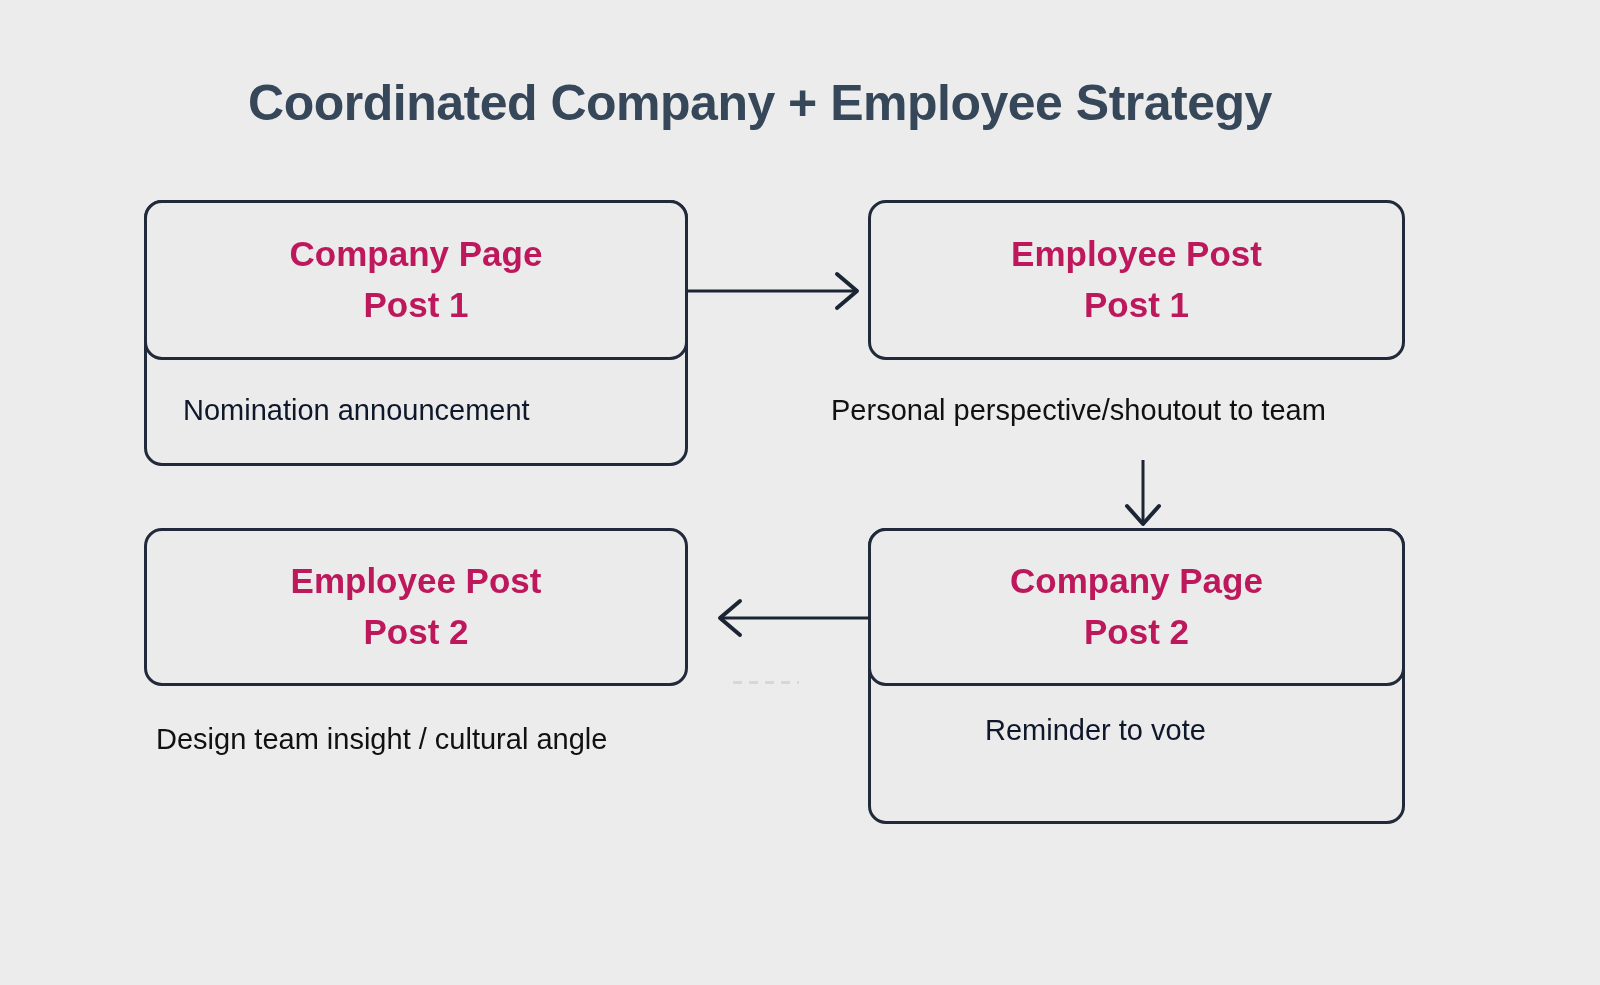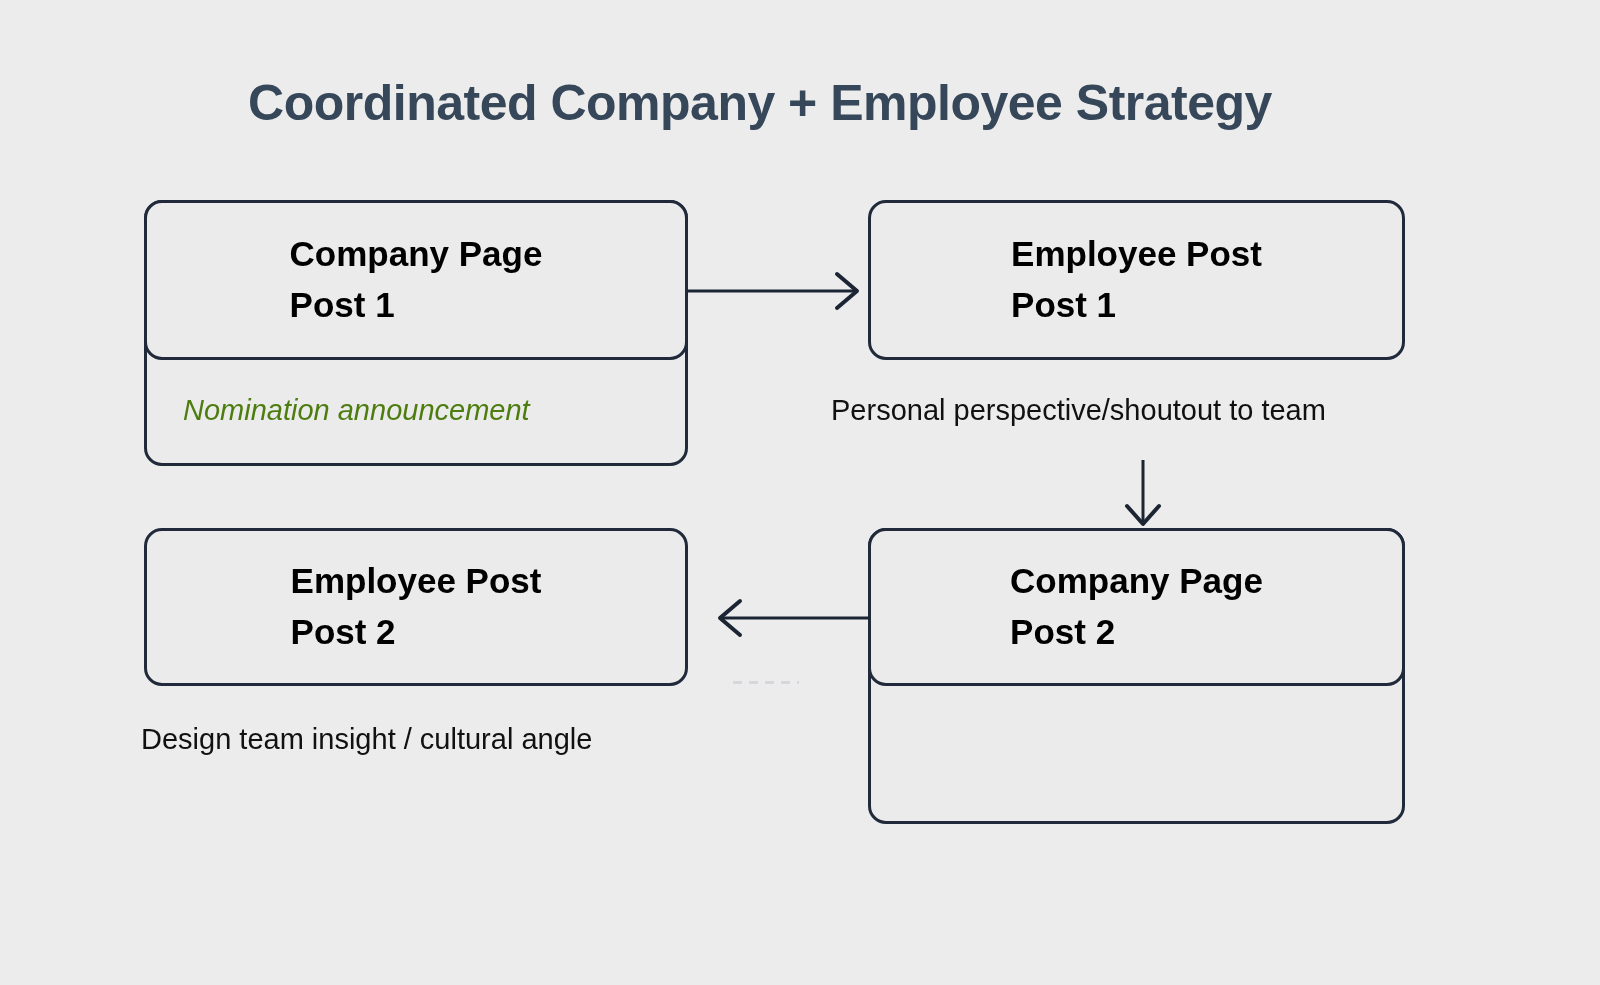--- a/index.html
+++ b/index.html
@@ -46,33 +46,33 @@
   }
   .node-header {
     position: absolute;
     box-sizing: border-box;
     background: #ebebeb;
     border: 3px solid #202a3a;
     border-radius: 18px;
     display: flex;
     align-items: center;
     justify-content: center;
-    color: #000000;
+    text-align: center;
+    color: #be185d;
     font-size: 35px;
     font-weight: bold;
     line-height: 1.45;
   }
   .node-body-text {
     position: absolute;
     box-sizing: border-box;
-    color: #4d7c0f;
+    color: #0f172a;
     font-size: 29px;
     line-height: 1.2;
     white-space: nowrap;
-    font-style: italic;
   }
 
   
   .caption {
     position: absolute;
     color: #111111;
     font-size: 29px;
     line-height: 1.2;
     white-space: nowrap;
     text-align: center;
@@ -138,31 +138,32 @@
 
   <div class="caption" style="left:831px; top:393px;">Personal perspective/shoutout to team</div>
 
   <div class="node-header" style="left:144px; top:528px; width:544px; height:158px;">
     <span>
       <span>Employee Post</span><br>
       <span>Post 2</span>
     </span>
   </div>
 
-  <div class="caption" style="left:141px; top:722px;">Design team insight / cultural angle</div>
+  <div class="caption" style="left:156px; top:722px;">Design team insight / cultural angle</div>
 
   <div class="node-outer" style="left:868px; top:528px; width:537px; height:296px;"></div>
 
   <div class="node-header" style="left:868px; top:528px; width:537px; height:158px;">
     <span>
       <span>Company Page</span><br>
       <span>Post 2</span>
     </span>
   </div>
 
+  <div class="node-body-text" style="left:985px; top:713px;">Reminder to vote</div>
 
   <svg class="arrow-svg" style="left:687px; top:268px; width:182px; height:46px;" viewBox="0 0 182 46">
     <line class="arrow-line" x1="0" y1="23" x2="168" y2="23"></line>
     <polyline class="arrow-head" points="150,6 170,23 150,40"></polyline>
   </svg>
 
   <svg class="arrow-svg" style="left:1120px; top:460px; width:46px; height:70px;" viewBox="0 0 46 70">
     <line class="arrow-line" x1="23" y1="0" x2="23" y2="62"></line>
     <polyline class="arrow-head" points="7,46 23,64 39,46"></polyline>
   </svg>

